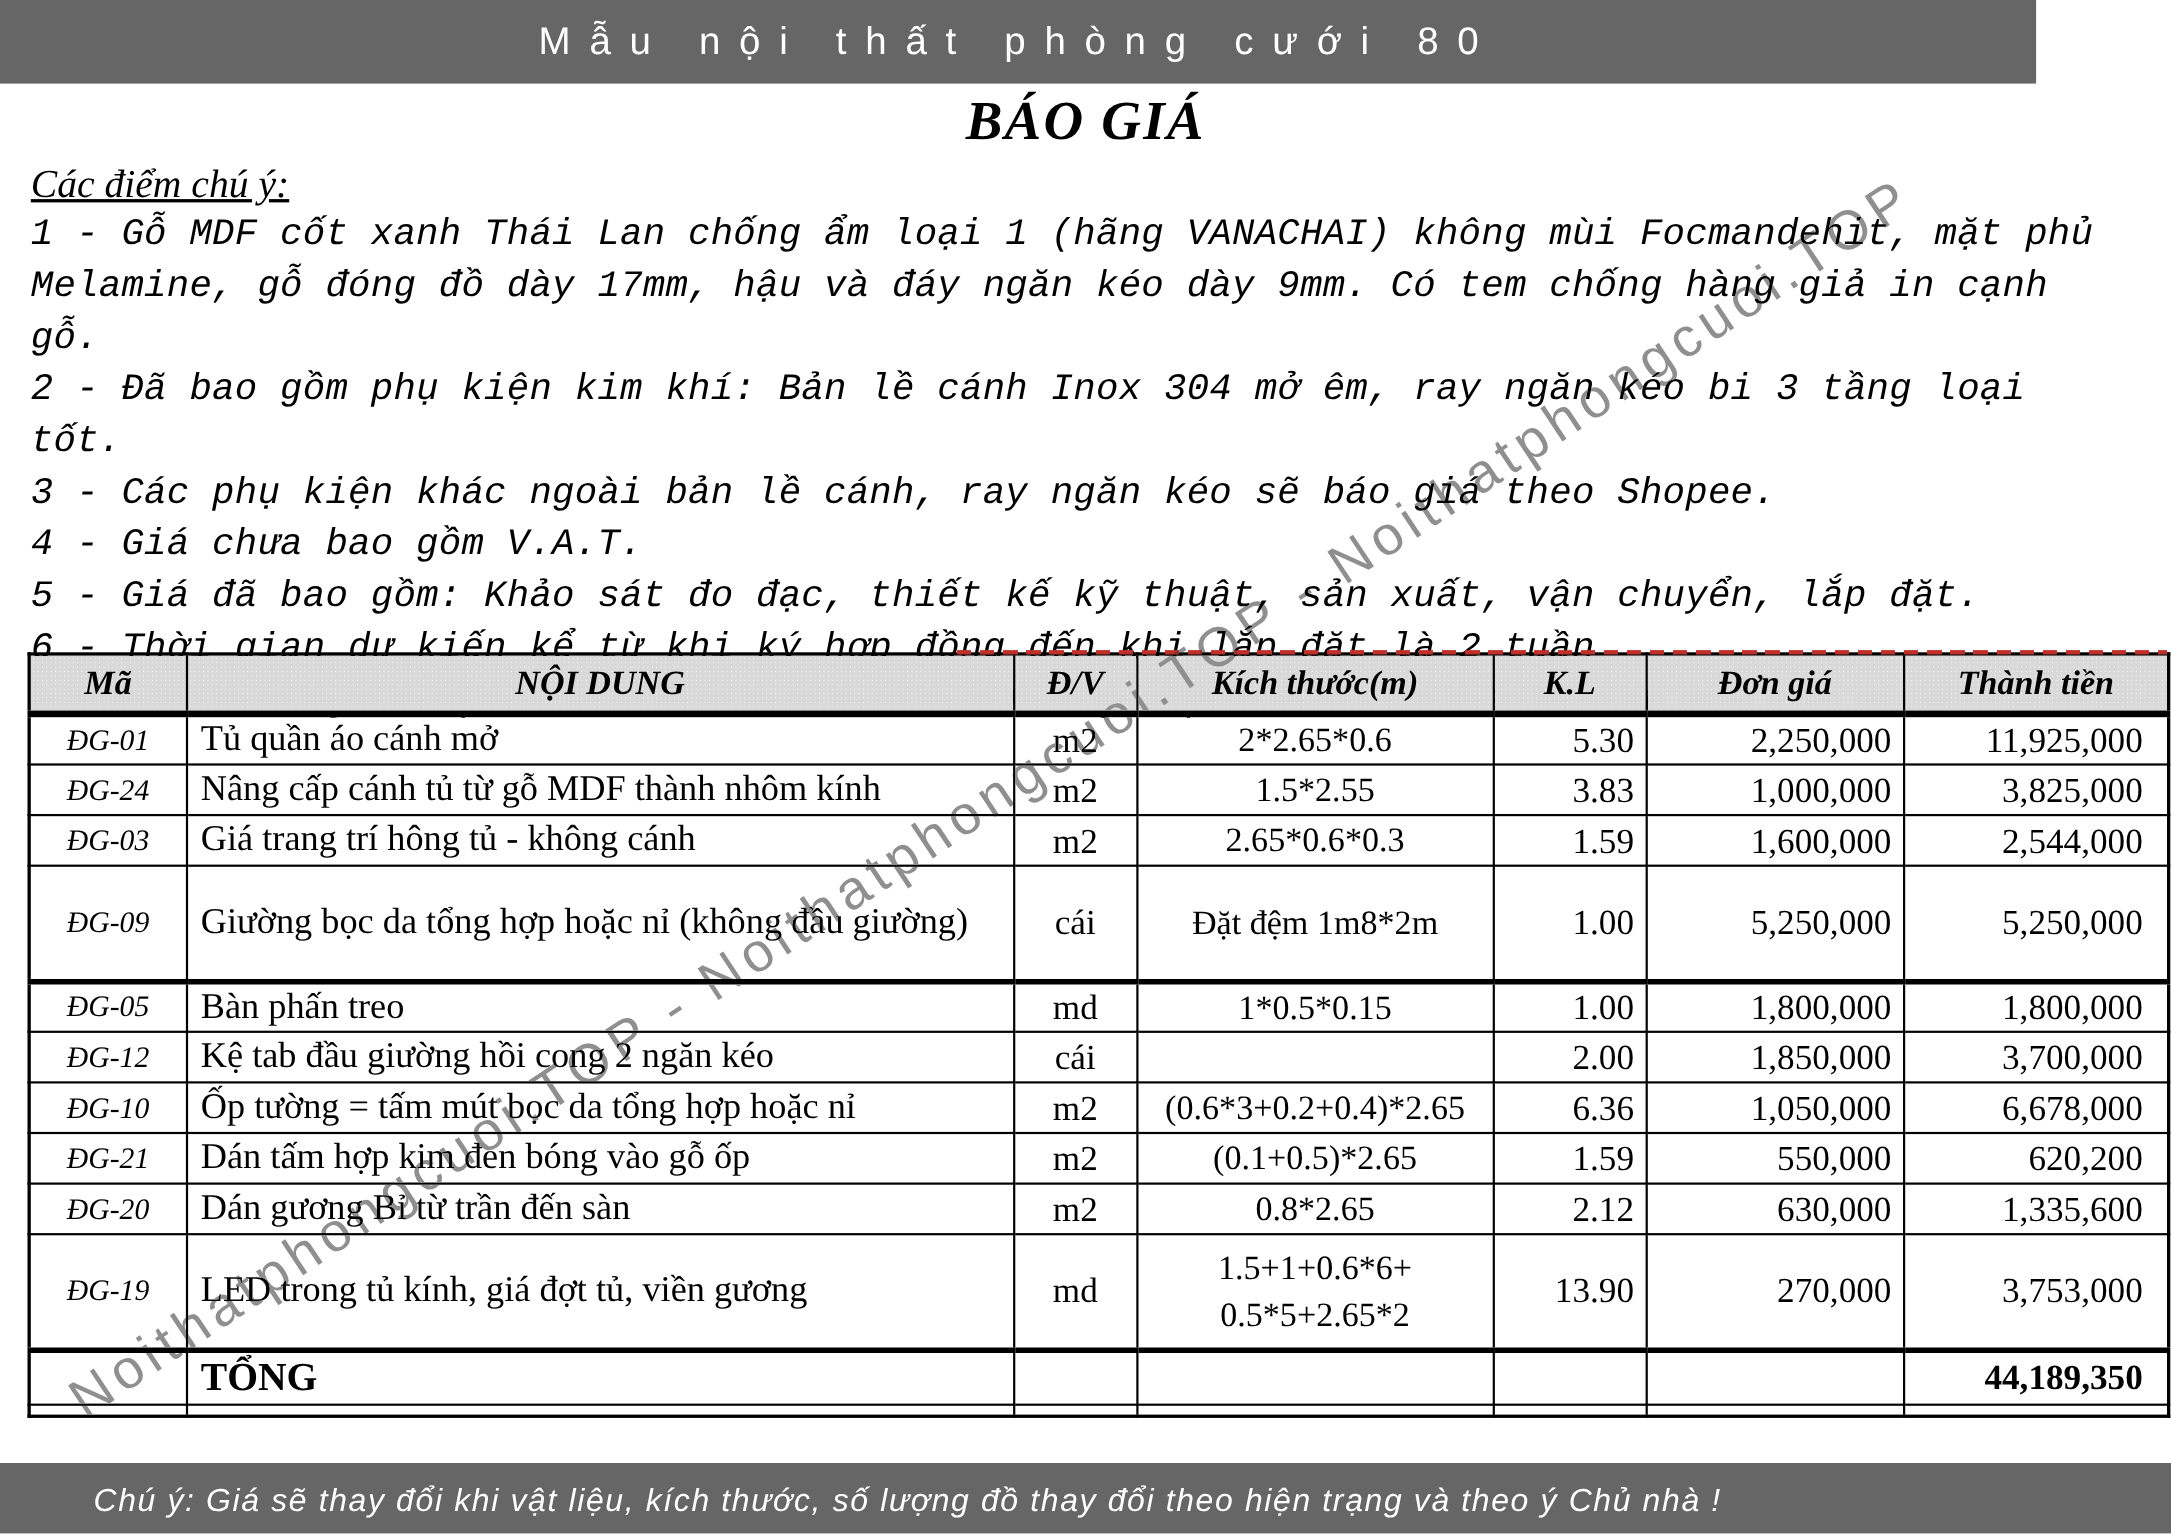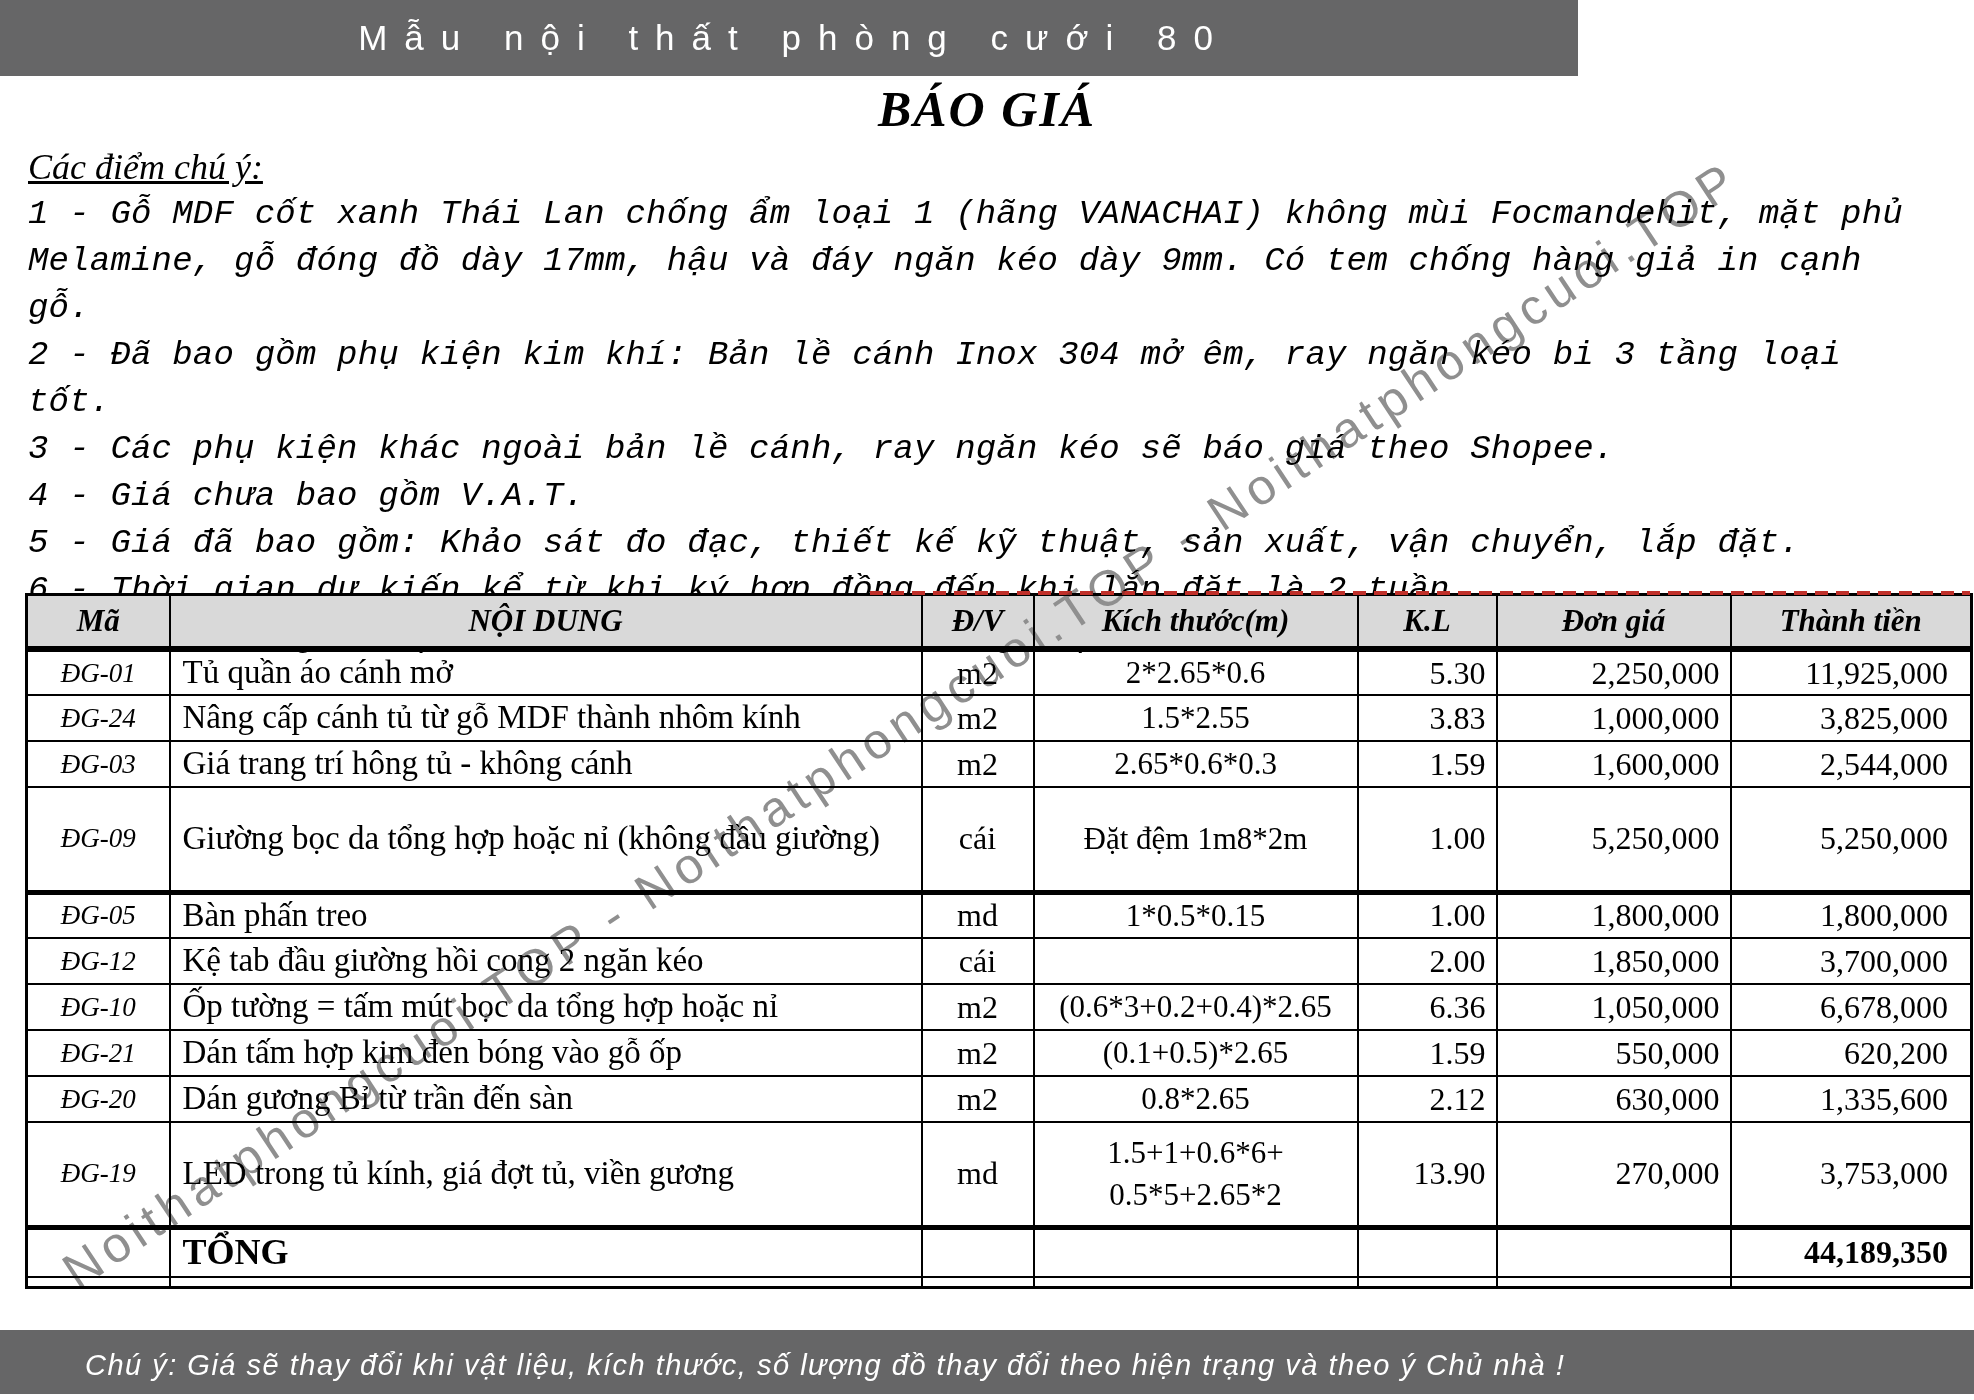--- a/index.html
+++ b/index.html
@@ -1,21 +1,21 @@
 <!DOCTYPE html>
 <html><head>
 <meta charset="utf-8">
 <style>
   html,body{margin:0;padding:0;background:#ffffff;}
   #page{position:relative;width:1974px;height:1400px;background:#ffffff;overflow:hidden;
         font-family:"Liberation Serif","DejaVu Serif",serif;color:#000;}
 
   
-  .bar{position:absolute;left:0;width:1568px;background:#666667;color:#fff;
-       font-family:"Liberation Sans","DejaVu Sans",sans-serif;padding-left:10px;}
+  .bar{position:absolute;left:0;width:1851px;background:#666667;color:#fff;
+       font-family:"Liberation Sans","DejaVu Sans",sans-serif;}
   #top-bar{top:0;height:76px;line-height:76px;text-align:center;
            font-size:35px;letter-spacing:17px;}
   #bottom-bar{top:1330px;height:64px;line-height:70px;font-style:italic;
               font-size:29px;letter-spacing:1.5px;padding-left:85px;width:1889px;}
 
   
   #doc-title{position:absolute;top:80px;left:0;width:100%;text-align:center;
              font-size:50px;font-weight:bold;font-style:italic;letter-spacing:2px;}
 
   

